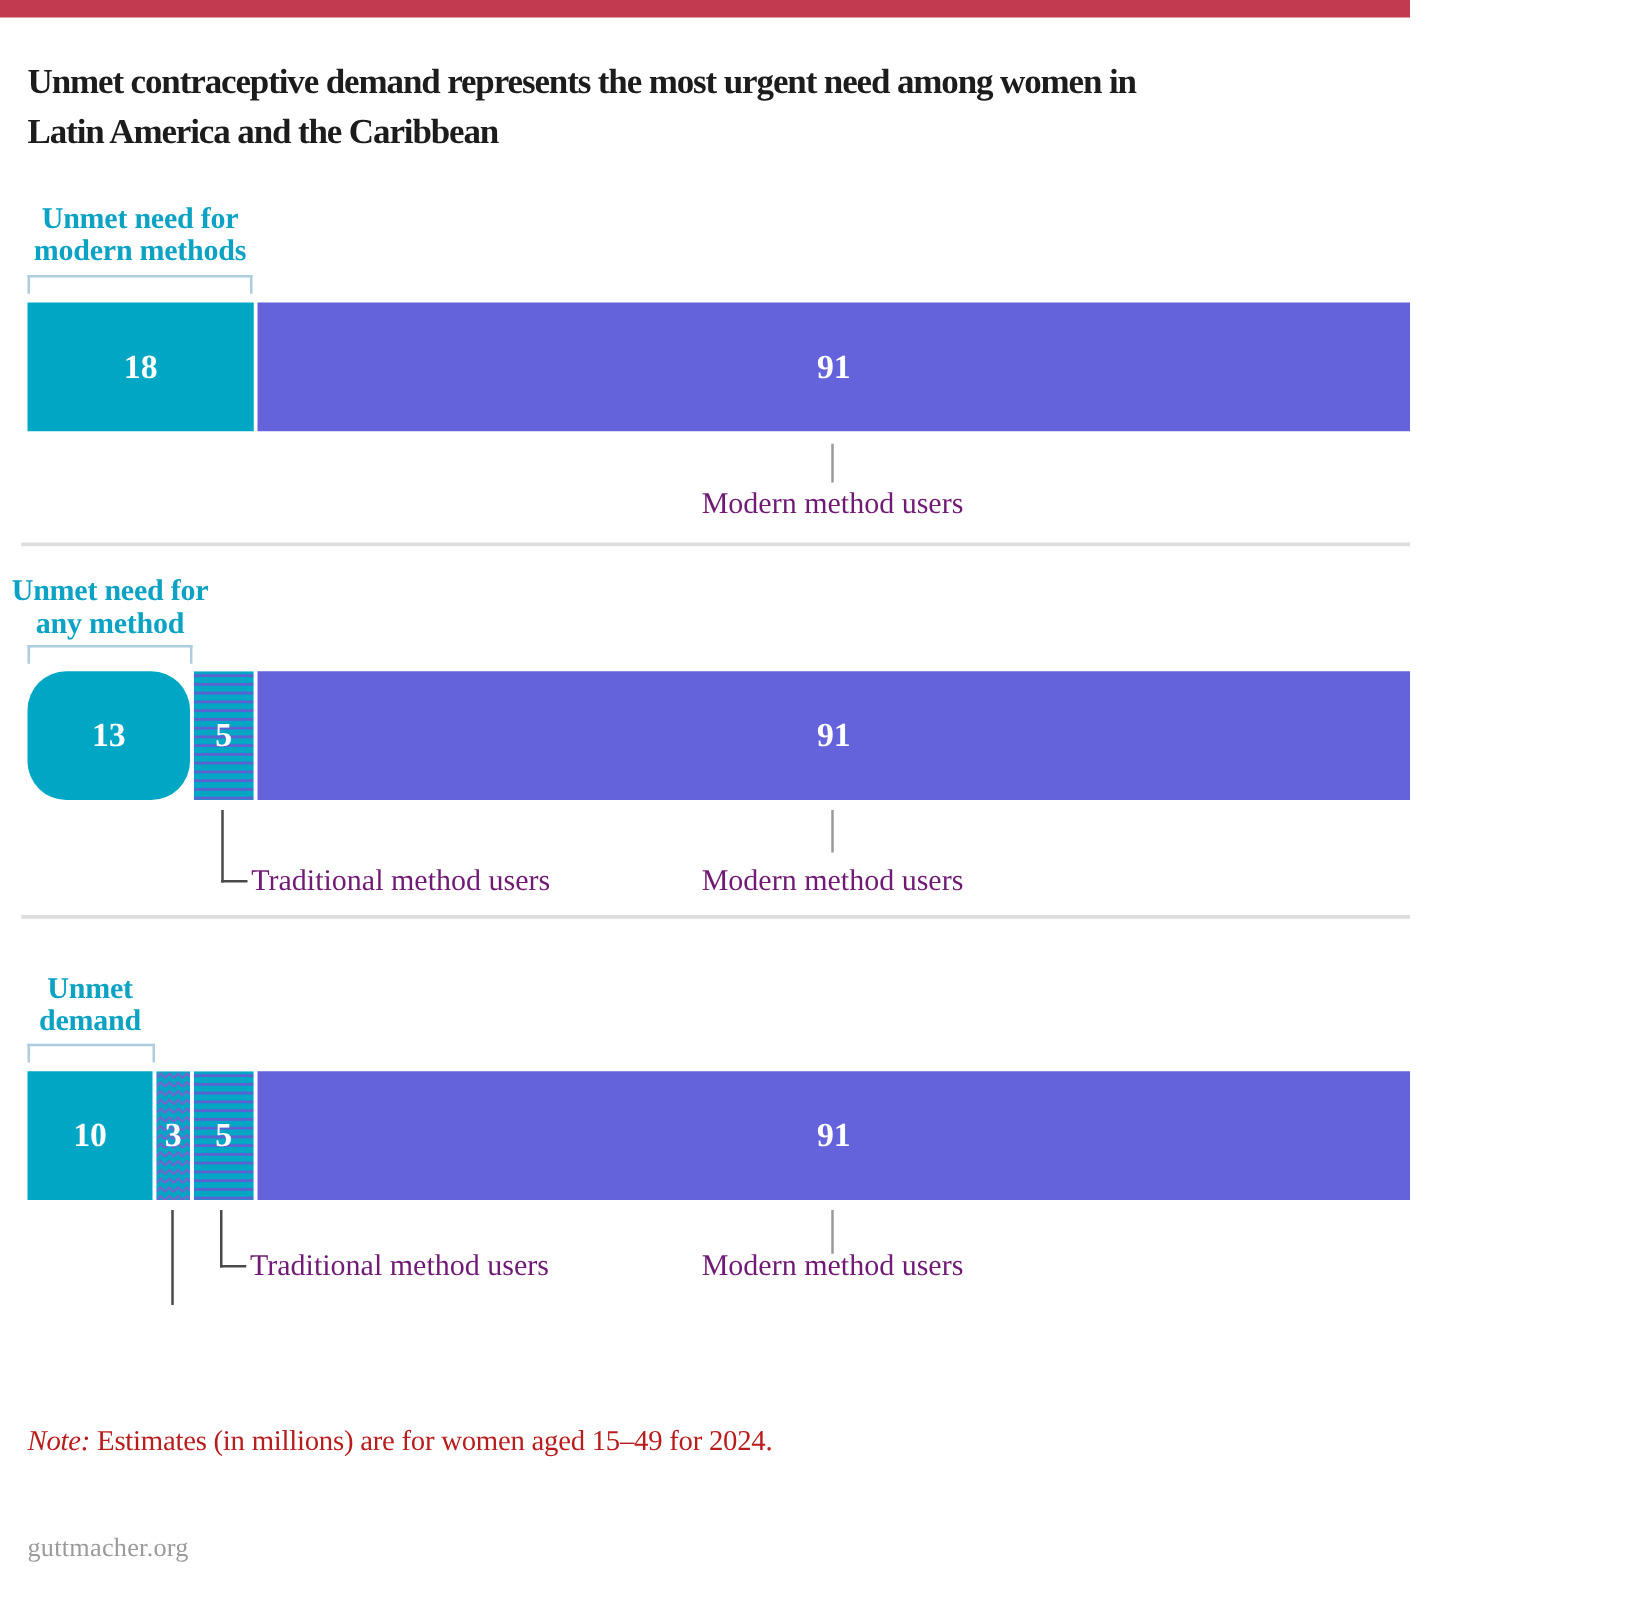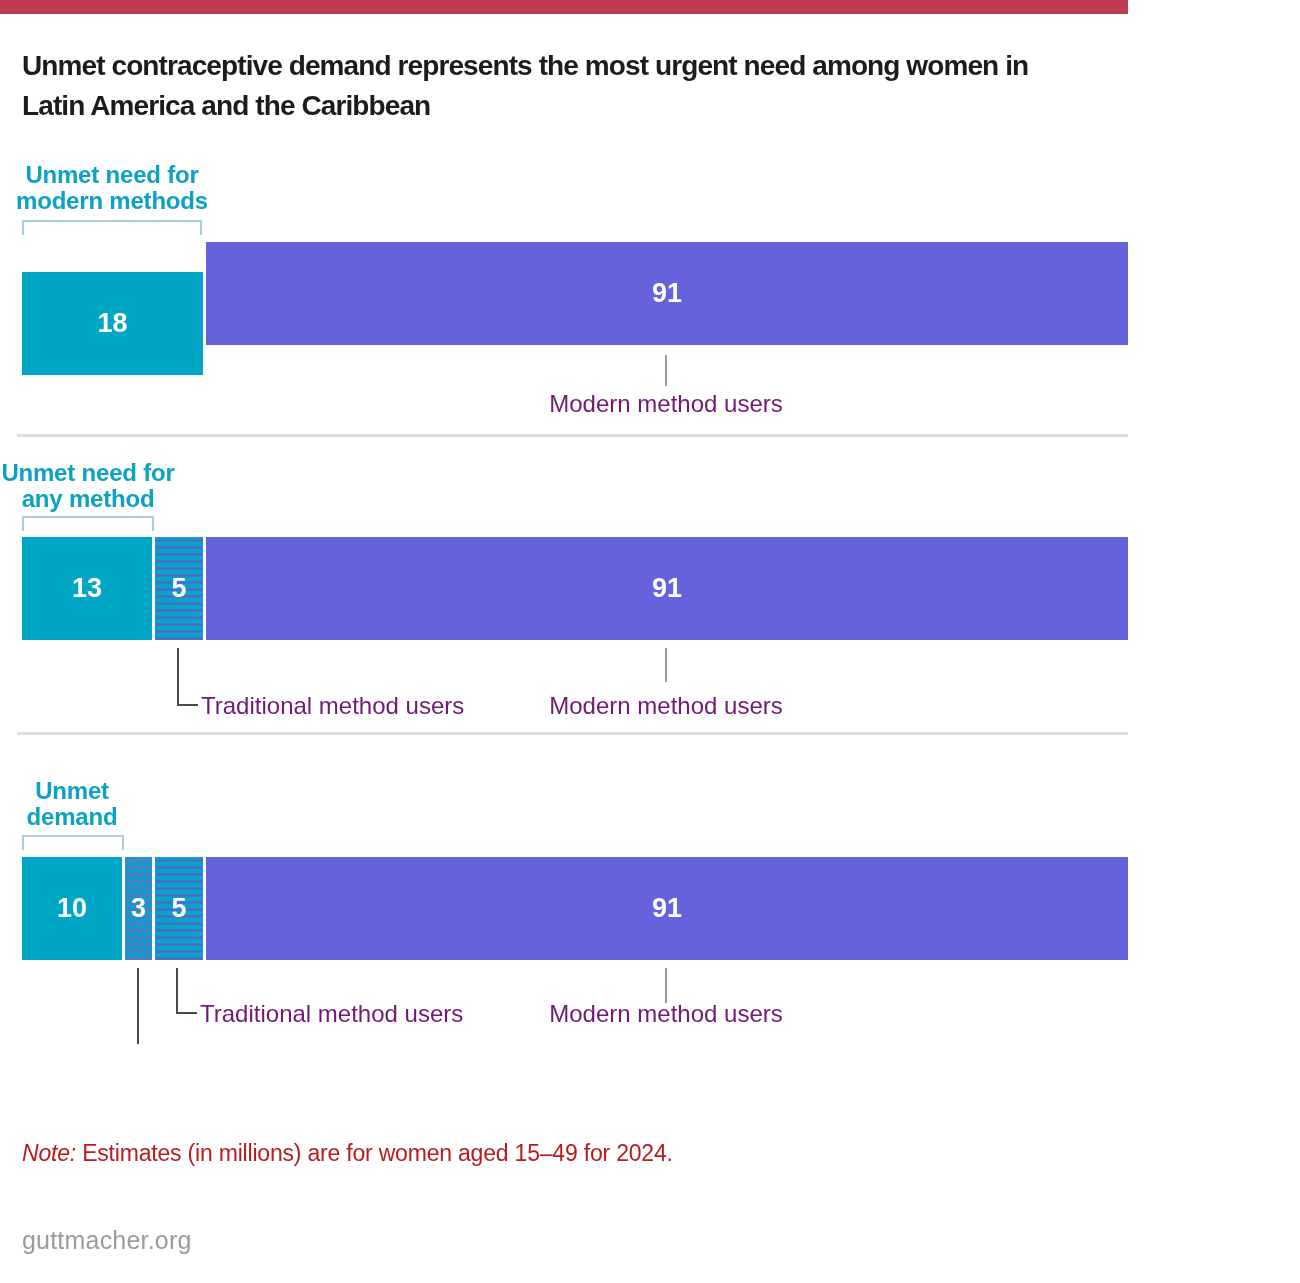--- a/index.html
+++ b/index.html
@@ -1,20 +1,20 @@
 <!DOCTYPE html>
 <html><head>
 <meta charset="utf-8">
 <style>
   html,body{margin:0;padding:0;background:#ffffff;}
   .canvas{
     position:relative;
     width:1128px;height:1283px;
     background:#ffffff;
-    font-family:Liberation Sans, sans-serif;
+    font-family:Liberation Serif, serif;
     overflow:hidden;
   }
   .topbar{
     position:absolute;left:0;top:0;width:1300px;height:14px;
     background:#C23A50;
   }
   .title{
     position:absolute;left:22px;top:46px;
     font-size:28px;font-weight:700;letter-spacing:-0.9px;
     line-height:40px;color:#1C1C1C;
@@ -56,21 +56,21 @@
   .divider{
     position:absolute;left:17px;width:1111px;height:3px;background:#DEDEDE;
   }
   .note{
     position:absolute;left:22px;top:1140px;
     font-size:23px;color:#b91c1c;letter-spacing:-0.2px;
   }
   .note .note-label{font-style:italic;}
   .site{
     position:absolute;left:22px;top:1226px;
-    font-size:25px;color:#9B9B9B;letter-spacing:0.2px;
+    font-size:21px;color:#9B9B9B;letter-spacing:0.2px;
   }
 </style>
 </head>
 <body>
 
 <div class="canvas">
 
   <svg width="0" height="0" style="position:absolute" aria-hidden="true">
     <defs>
       <pattern id="hstripes" patternUnits="userSpaceOnUse" width="6" height="7">
@@ -92,41 +92,41 @@
     <div>Latin America and the Caribbean</div>
   </div>
 
   <div class="callout" style="left:-8px;top:162px;width:240px;">
     <div>Unmet need for</div>
     <div>modern methods</div>
   </div>
   <div class="bracket" style="left:22px;top:220px;width:180px;"></div>
 
   <div class="bar" style="top:242px;">
-    <div class="seg seg-teal" style="width:181px;margin-top:30px;">
+    <div class="seg seg-teal" style="width:181px;">
       <span class="num">18</span>
     </div>
     <div class="seg seg-purple" style="width:922px;">
       <span class="num">91</span>
     </div>
   </div>
 
   <div class="tick" style="left:665px;top:355px;height:31px;"></div>
   <div class="anno center" style="left:516px;top:390px;width:300px;">Modern method users</div>
 
   <div class="divider" style="top:434px;"></div>
 
   <div class="callout" style="left:-12px;top:460px;width:200px;">
     <div>Unmet need for</div>
     <div>any method</div>
   </div>
   <div class="bracket" style="left:22px;top:516px;width:132px;"></div>
 
   <div class="bar" style="top:537px;">
-    <div class="seg seg-teal" style="width:130px;">
+    <div class="seg seg-teal" style="width:130px;border-radius:31px;">
       <span class="num">13</span>
     </div>
     <div class="seg" style="width:48px;">
       <svg class="hatch-svg" width="48" height="103">
           <rect width="48" height="103" fill="url(#hstripes)"></rect>
         </svg>
       <span class="num">5</span>
     </div>
     <div class="seg seg-purple" style="width:922px;">
       <span class="num">91</span>

